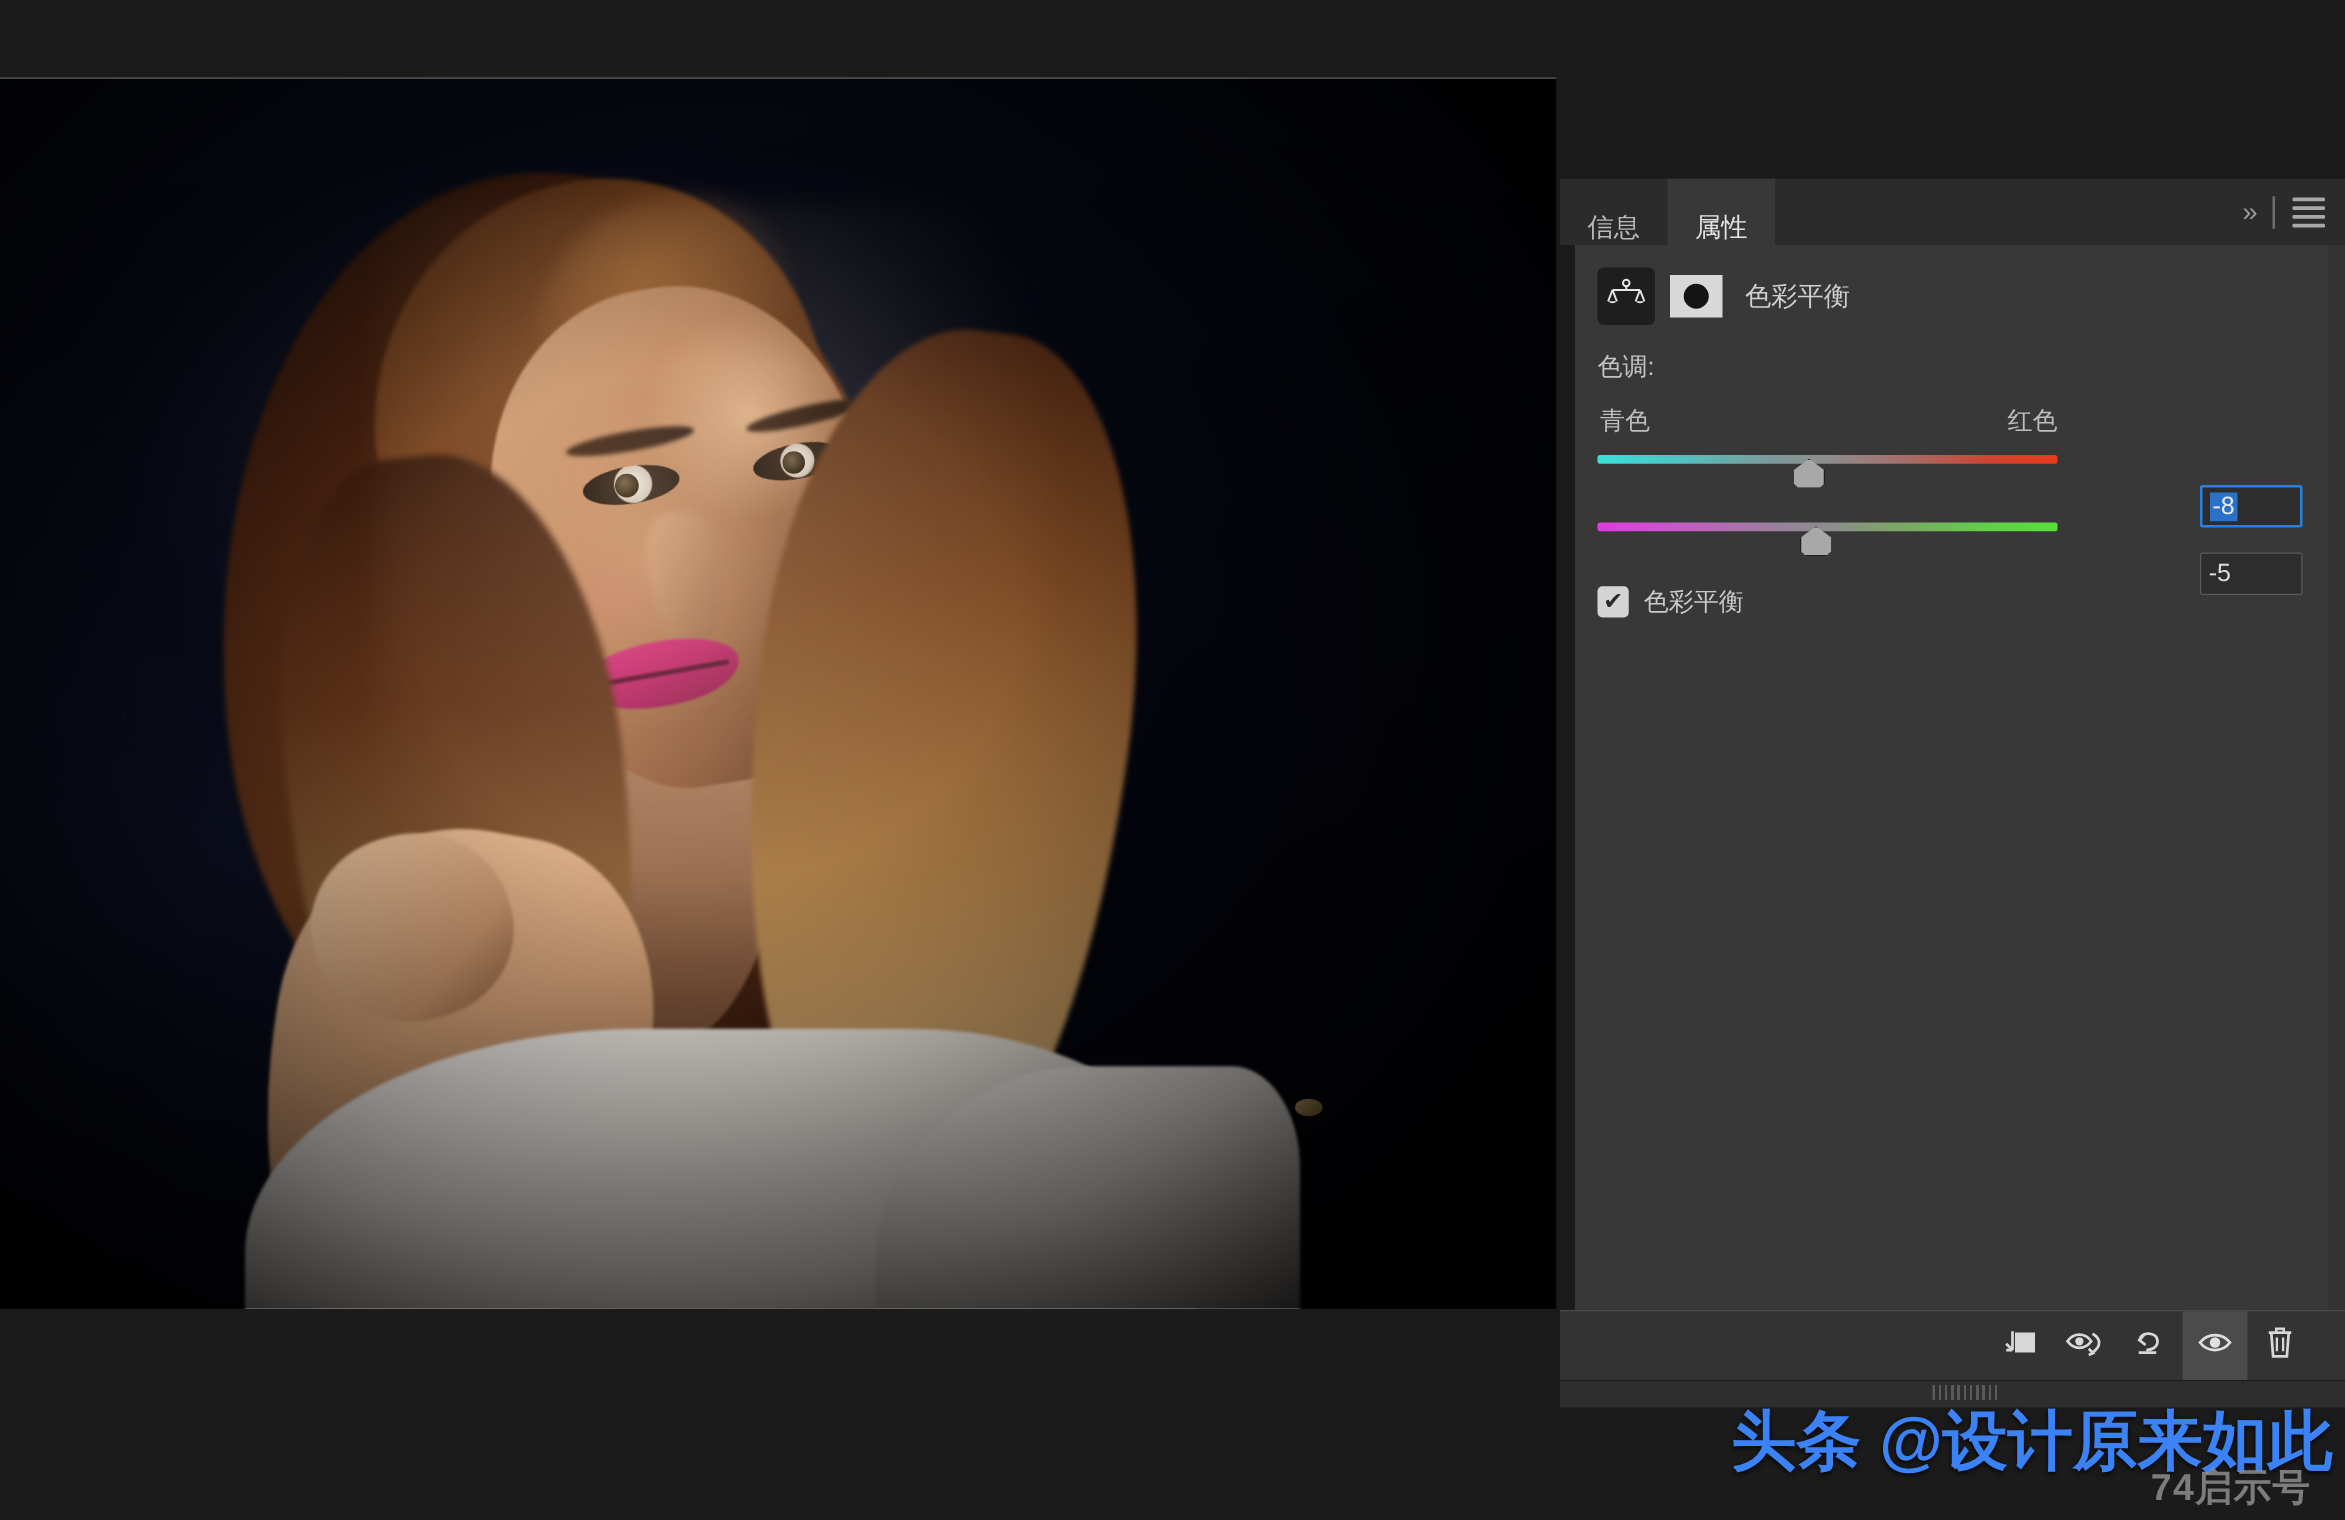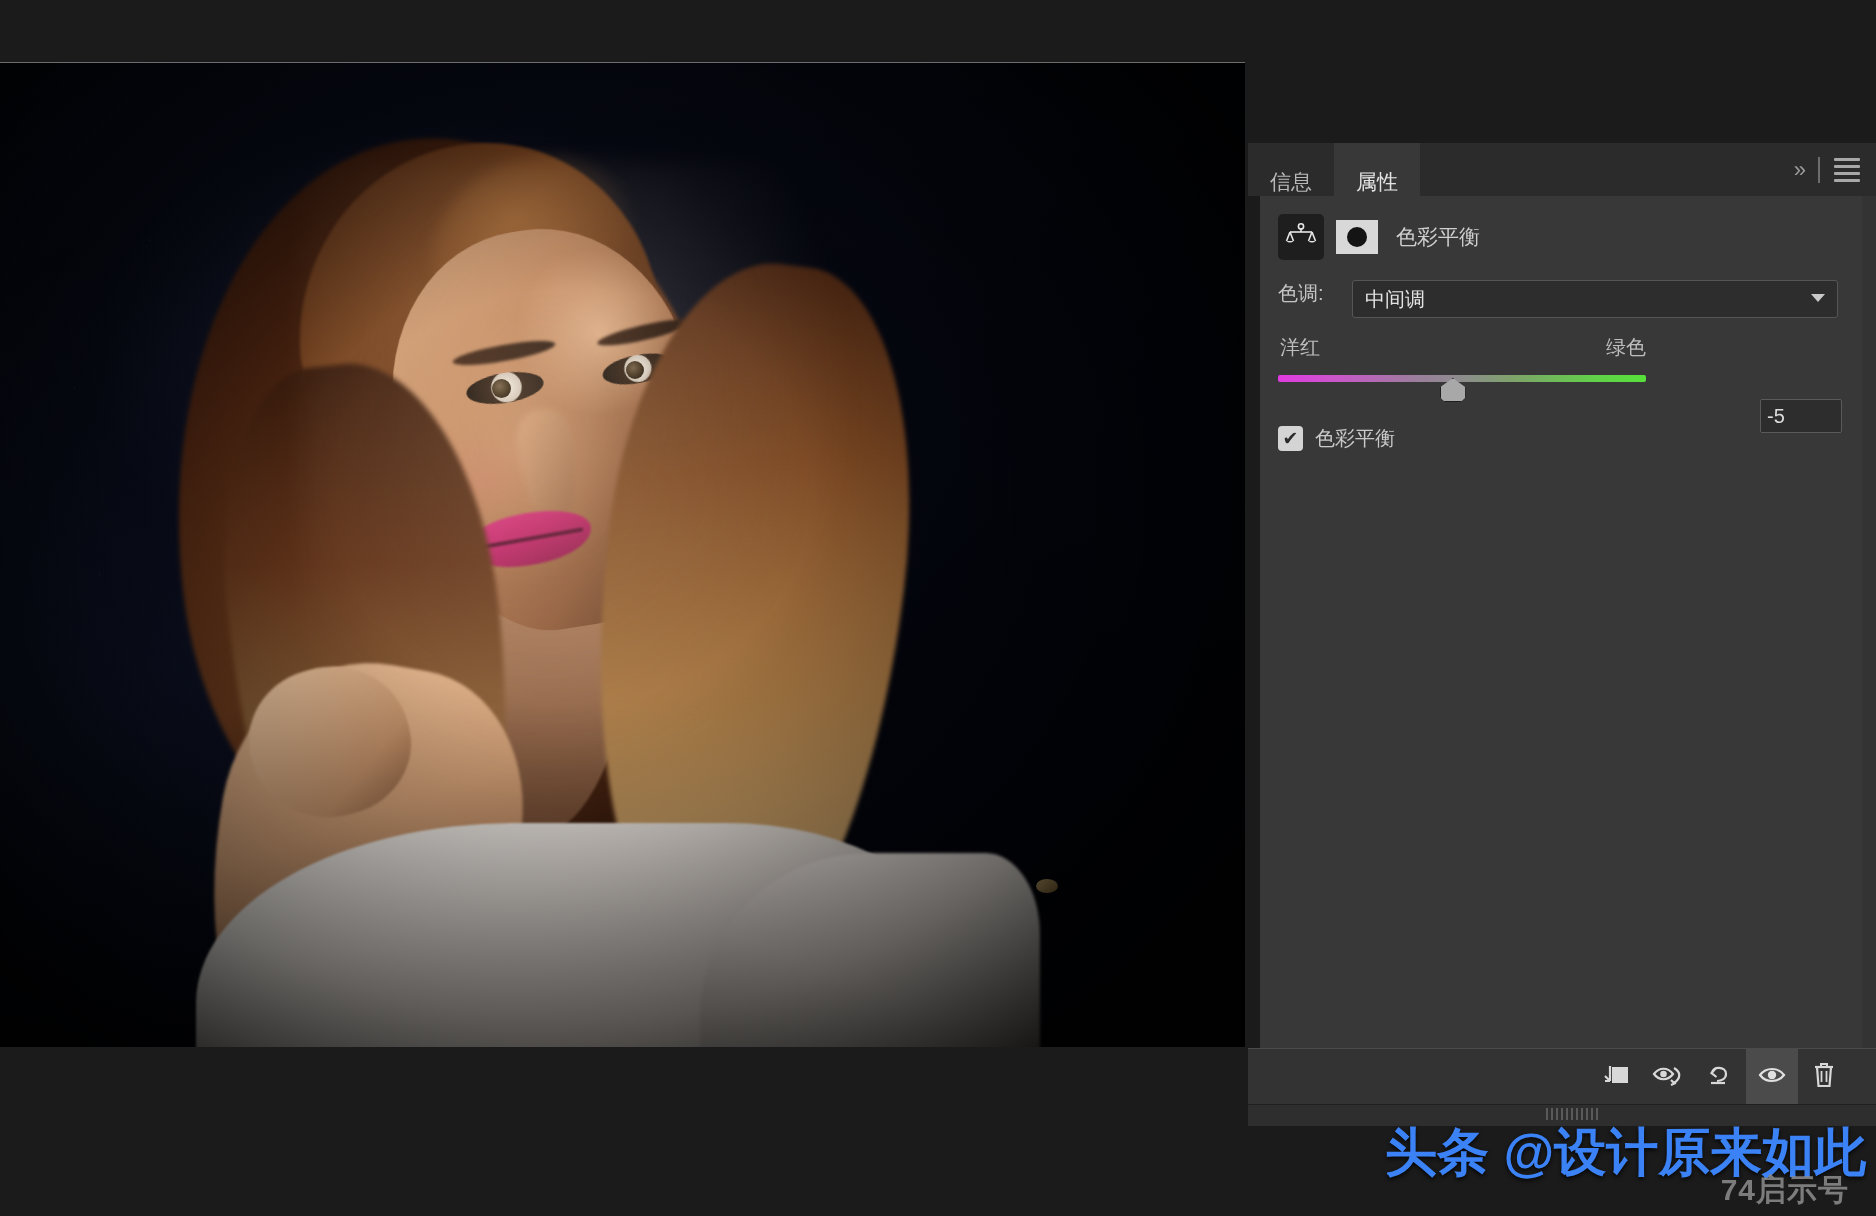--- a/index.html
+++ b/index.html
@@ -245,32 +245,37 @@
           </svg>
         </div>
         <div id="mask-thumb">
           <span class="dot"></span>
         </div>
         <div id="panel-title">色彩平衡</div>
       </div>
 
       <div id="tone-row">
         <div id="tone-label">色调:</div>
-        <div id="tone-select">
-          <span>中间调</span>
-          <span id="tone-caret"></span>
-        </div>
-      </div>
-
+      </div>
 
       <div class="slider-block">
         <div class="slider-labels">
-          <span>洋红</span>
-          <span>绿色</span>
-        </div>
+          <span>青色</span>
+          <span>红色</span>
+        </div>
+        <div class="track-wrap">
+          <div class="track" id="trk0" style="background: linear-gradient(90deg, rgb(58, 224, 216) 0%, rgb(73, 201, 198) 14%, rgb(125, 154, 154) 38%, rgb(141, 141, 141) 50%, rgb(164, 112, 107) 66%, rgb(208, 66, 47) 86%, rgb(232, 57, 28) 100%);"></div>
+          <div class="thumb" id="thm0" style="left: 46%;"></div>
+        </div>
+        <div class="numbox focused">
+          <span class="sel">-8</span>
+        </div>
+      </div>
+
+      <div class="slider-block">
         <div class="track-wrap">
           <div class="track" id="trk1" style="background: linear-gradient(90deg, rgb(225, 58, 225) 0%, rgb(201, 87, 201) 16%, rgb(155, 127, 155) 38%, rgb(141, 141, 141) 50%, rgb(126, 163, 106) 64%, rgb(97, 209, 73) 86%, rgb(87, 224, 58) 100%);"></div>
           <div class="thumb" id="thm1" style="left: 47.5%;"></div>
         </div>
         <div class="numbox">
           <span>-5</span>
         </div>
       </div>
 
 

